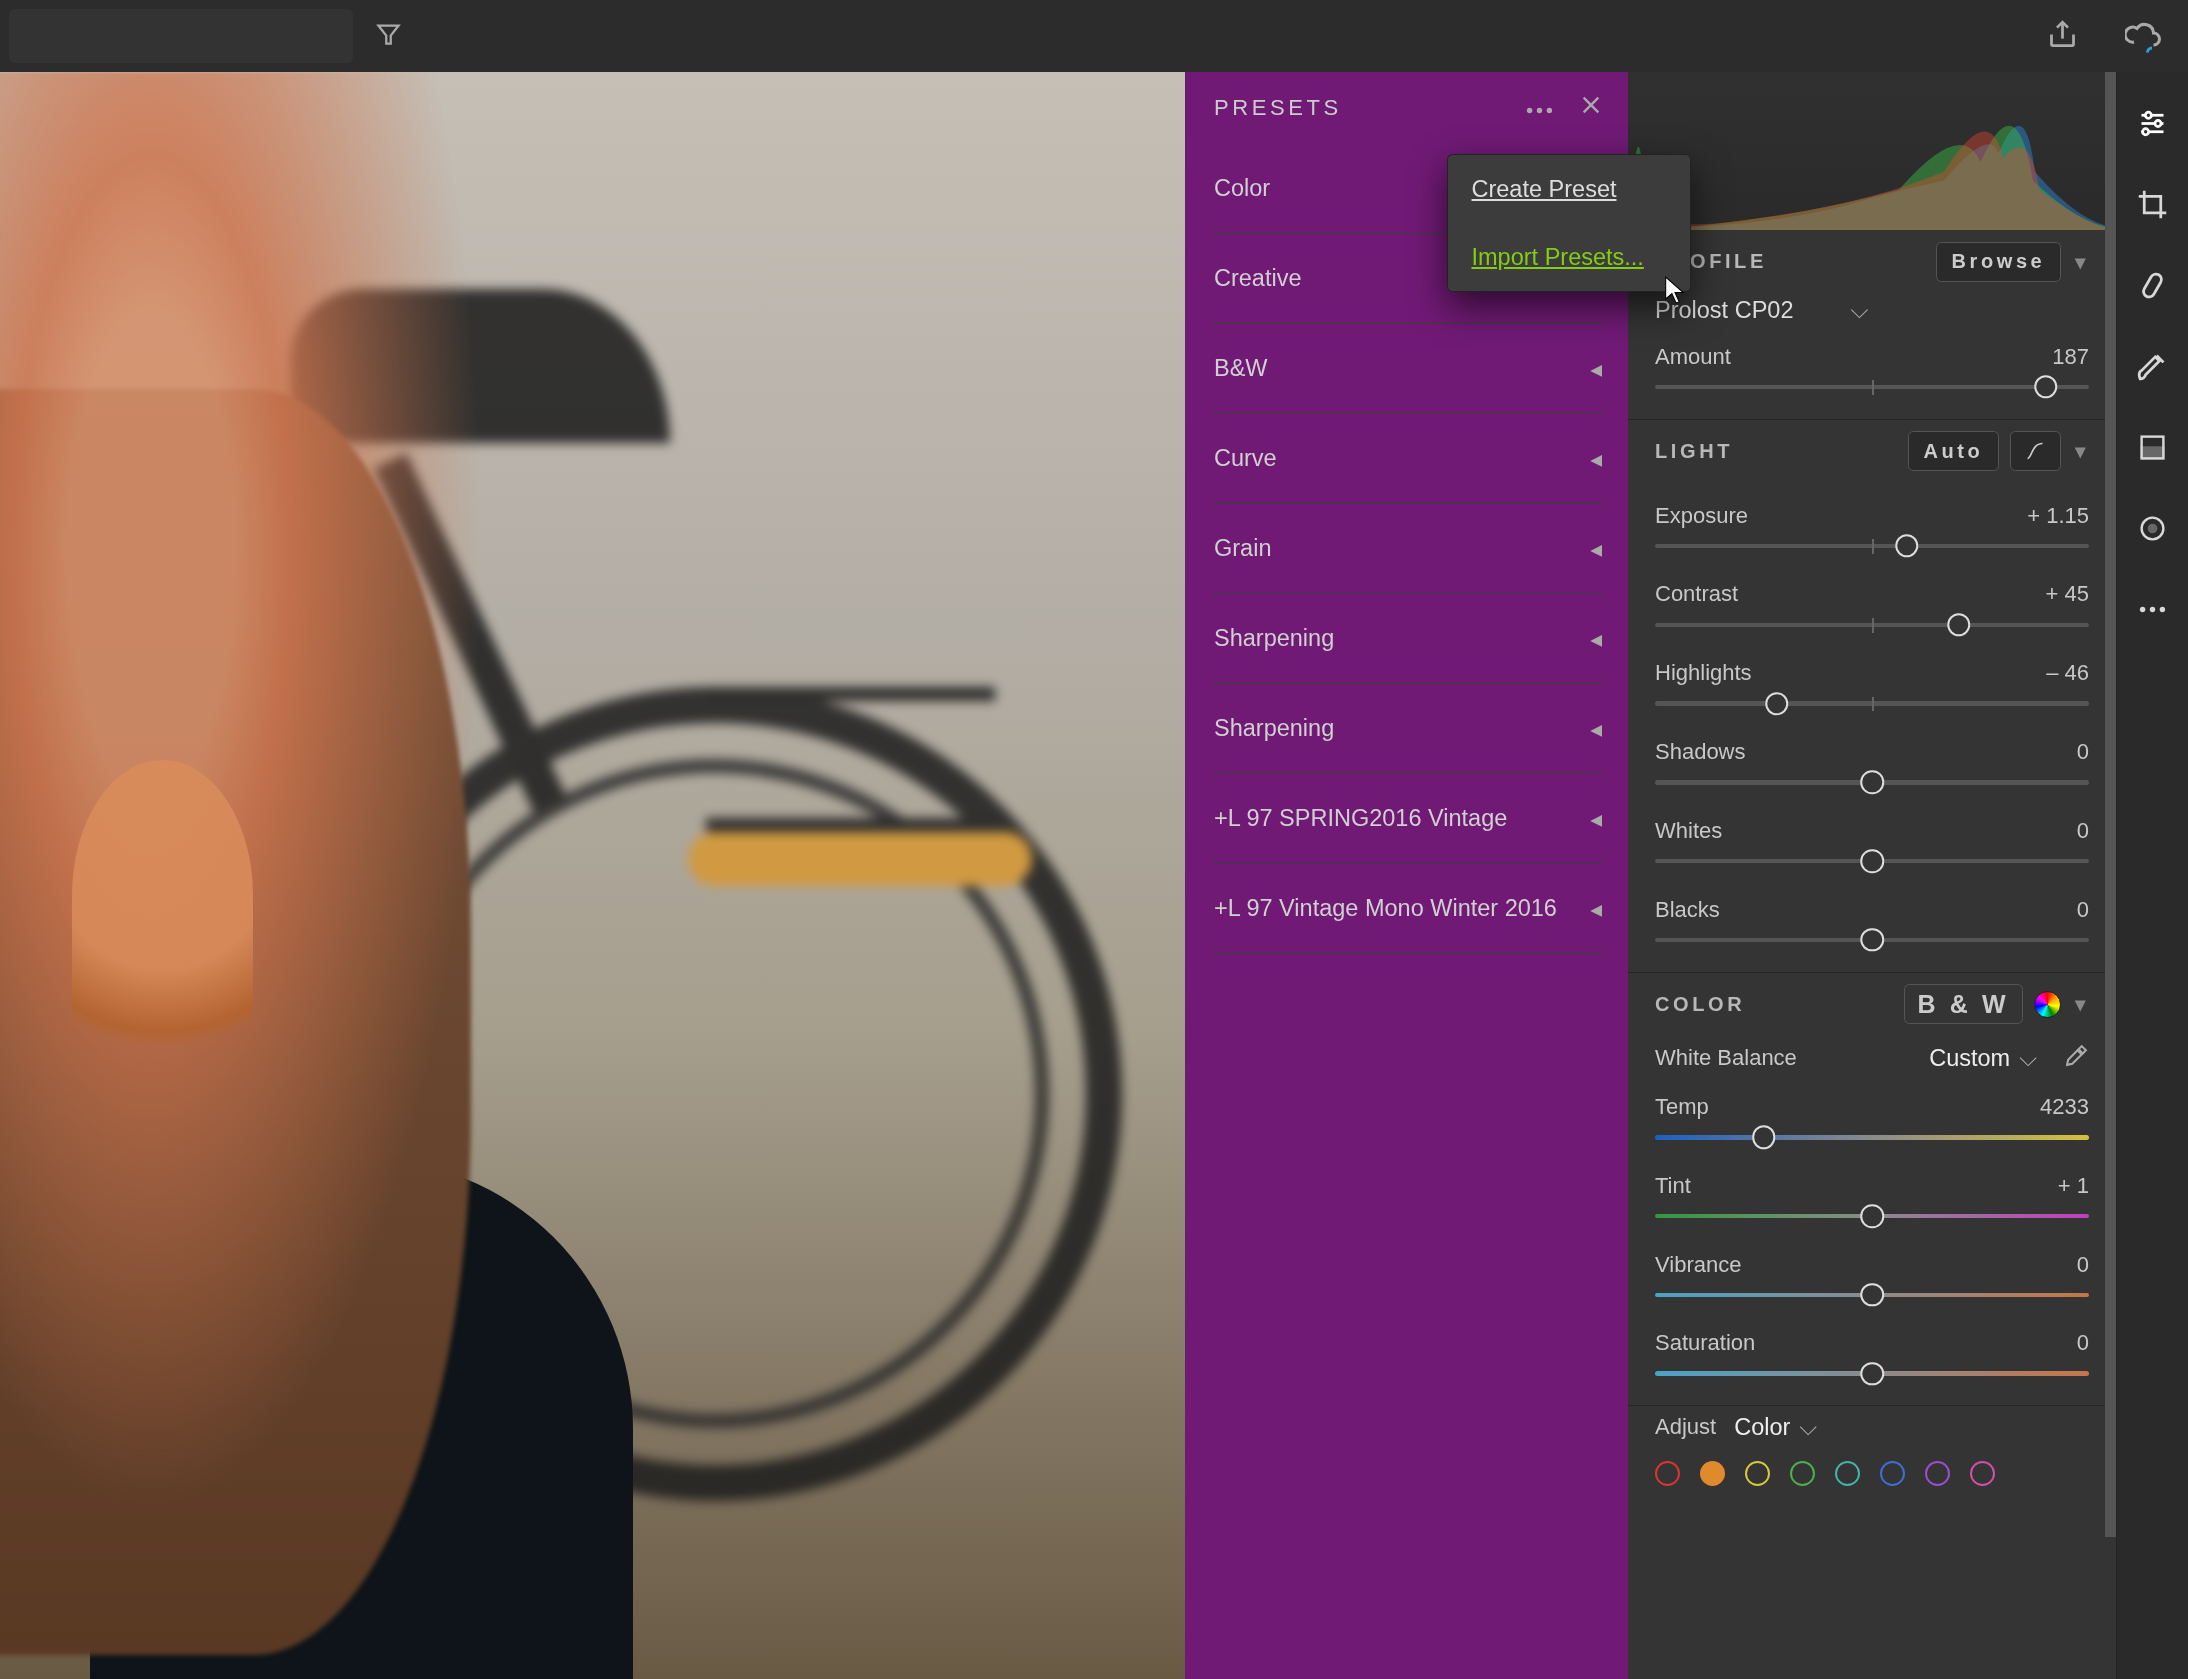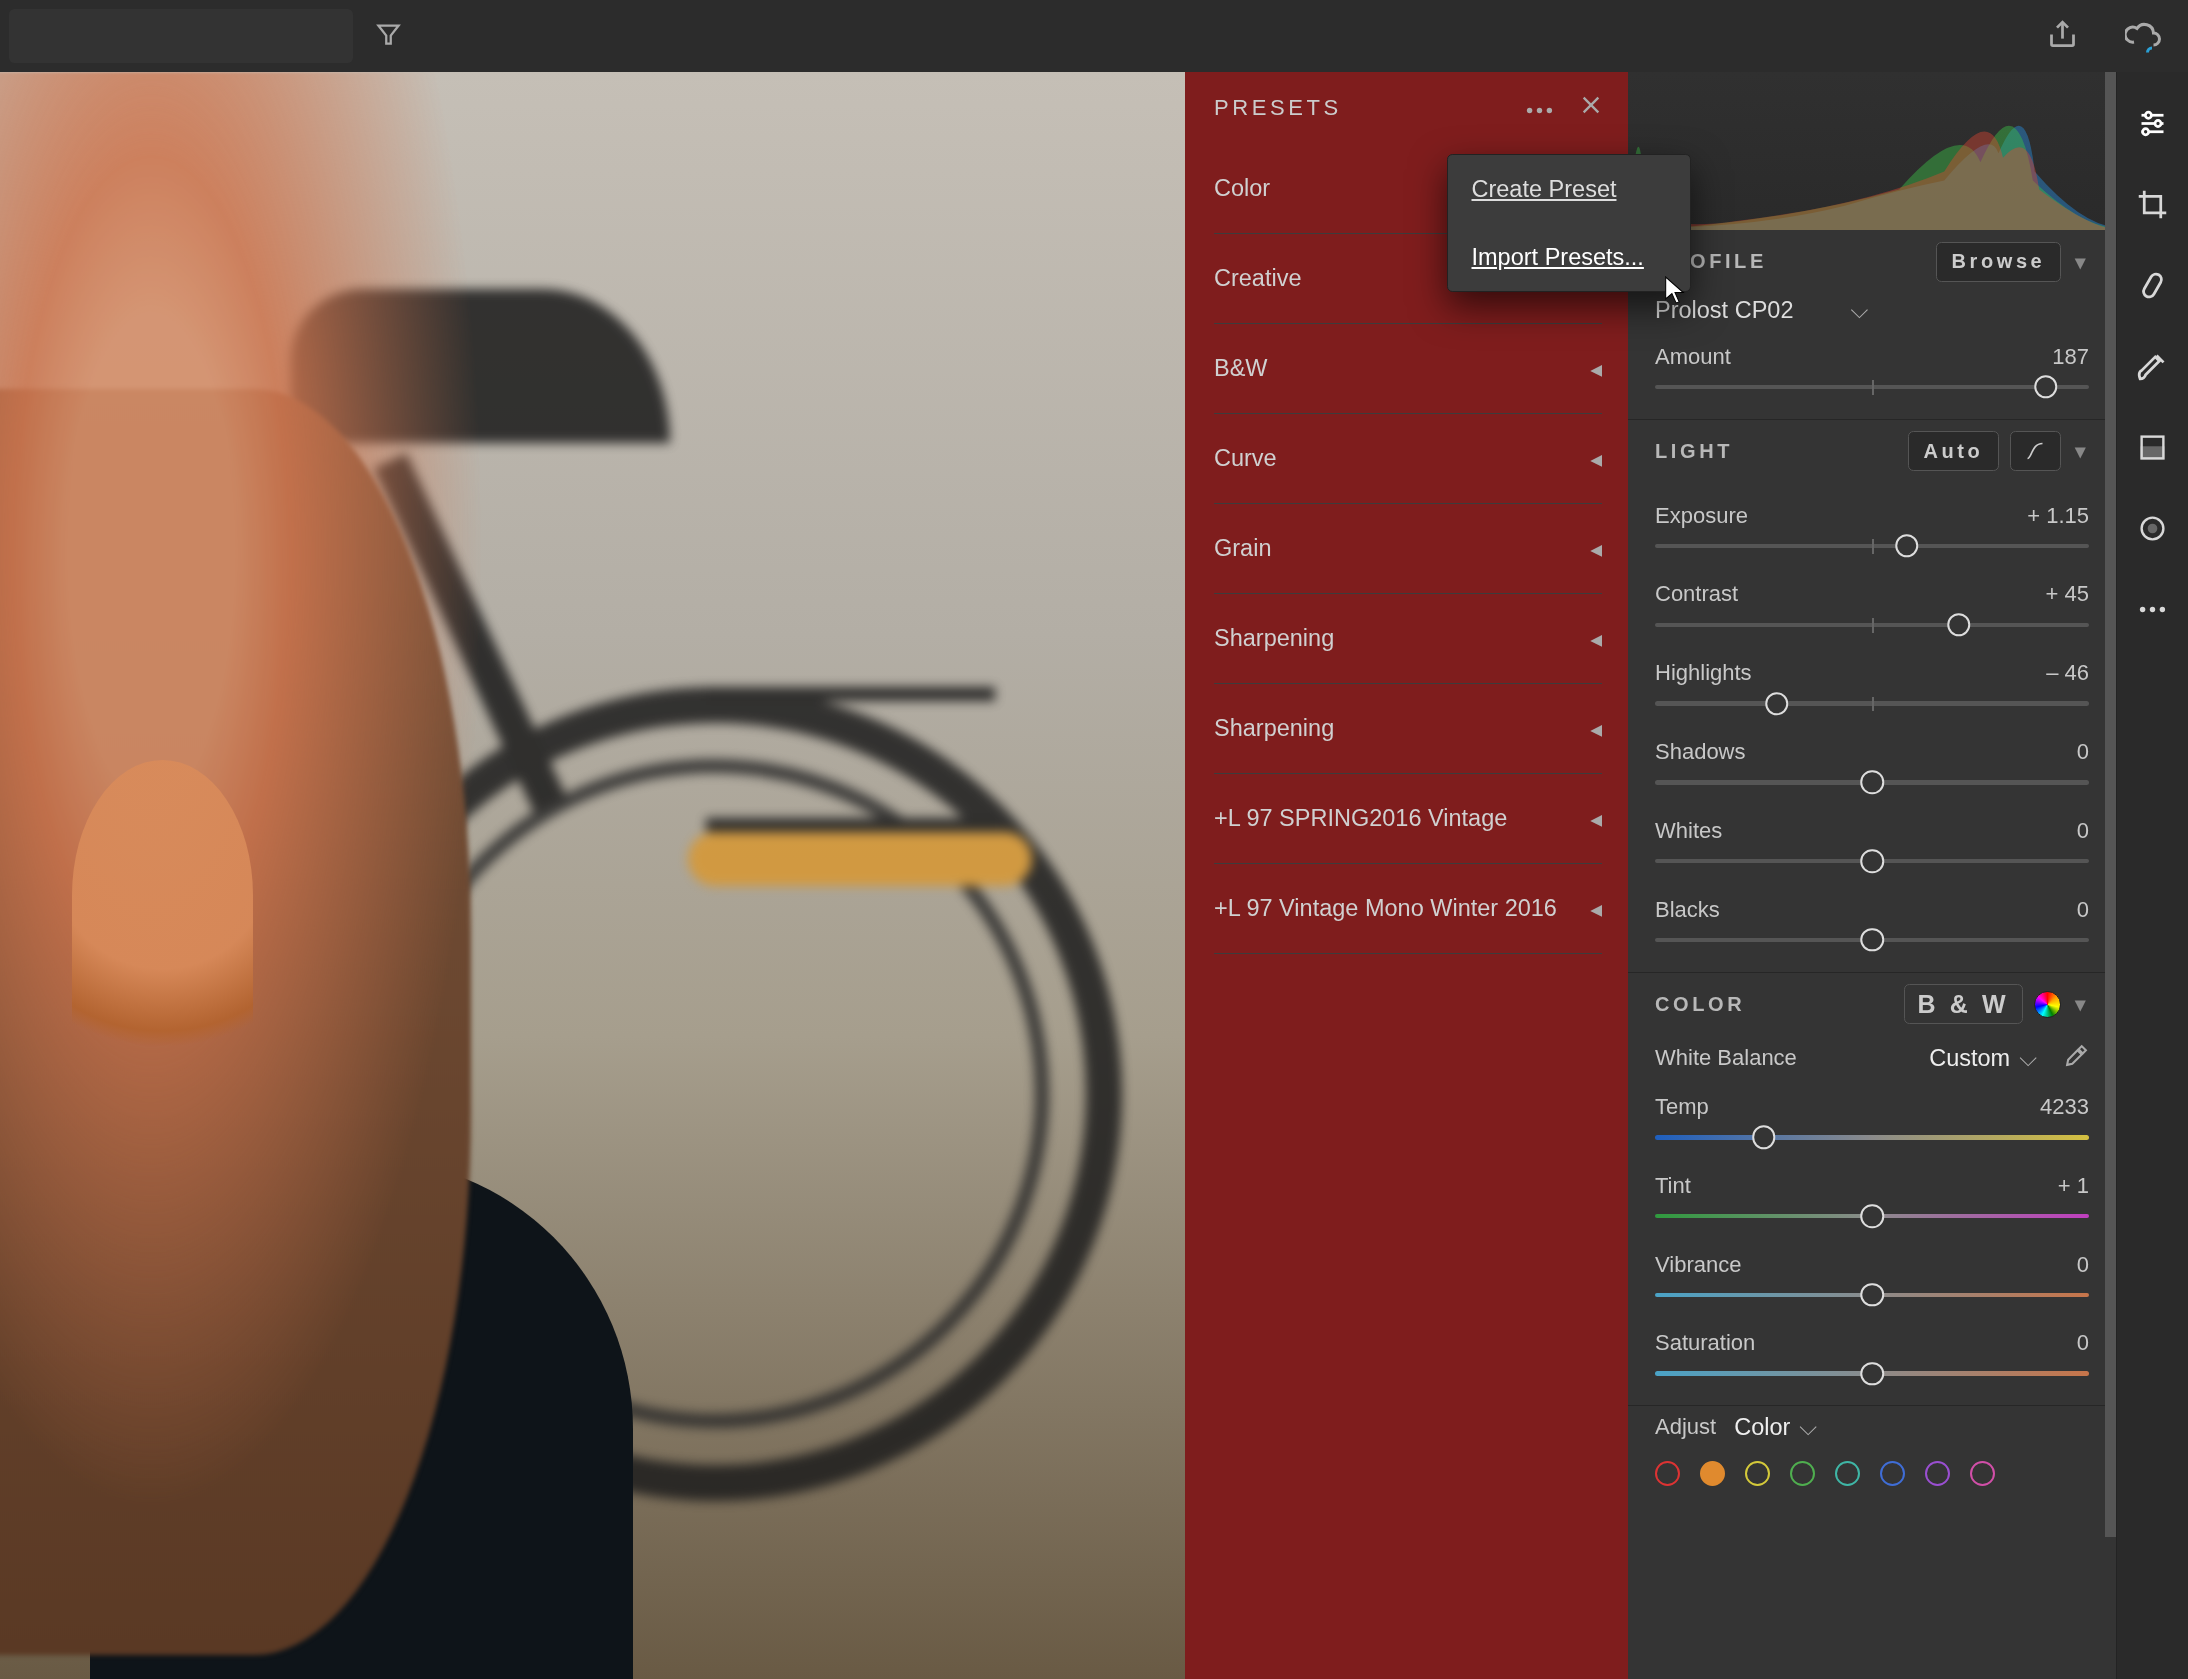--- a/index.html
+++ b/index.html
@@ -20,35 +20,35 @@
 .imgwrap .earring{position:absolute;top:688px;left:72px;width:181px;height:398px;border-radius:109px 109px 54px 54px/163px 163px 54px 54px;background:radial-gradient(circle at 50% 25%,#d98b5a 0 35%,#b3632e 55%,transparent 60%);opacity:.9;}
 .imgwrap .bike { position:absolute; top:217px; left:181px; width:995px; height:814px; filter:blur(5.4px); opacity:.85;}
 .imgwrap .bike .seat{position:absolute;top:0;left:109px;width:380px;height:154px;background:#1a1a1a;border-radius:72px 127px 0 0/72px 154px 0 0;}
 .imgwrap .bike .bar{position:absolute;top:154px;left:271px;width:36px;height:380px;background:#1a1a1a;transform:rotate(-25deg);}
 .imgwrap .bike .rim{position:absolute;top:398px;left:127px;width:814px;height:814px;border:36px solid #1d1d1d;border-radius:50%;}
 .imgwrap .bike .rim2{position:absolute;top:470px;left:199px;width:669px;height:669px;border:14.5px solid #2b2b2b;border-radius:50%;}
 .imgwrap .bike .rack{position:absolute;top:398px;left:525px;width:289px;height:145px;border-top:14.5px solid #1a1a1a;border-bottom:14.5px solid #1a1a1a;}
 .imgwrap .bike .fender{position:absolute;top:543px;left:507px;width:344px;height:54px;background:#d89833;border-radius:27px;}
 
 
-.presets { position:absolute; left:1185px; top:72px; width:447px; height:1607px; background:#7f1d1d; border-right:0.9px solid #191919;}
+.presets { position:absolute; left:1185px; top:72px; width:447px; height:1607px; background:#701a75; border-right:0.9px solid #191919;}
 .presets .header{display:flex;align-items:center;height:72px;padding:0 29px;color:#ccc;letter-spacing:3.6px;font-size:22px;font-weight:500;}
 .presets .header .title{flex:1;}
 .presets .header .more{margin-right:27px;color:#aaa;cursor:pointer;}
 .presets .header .close{color:#aaa;cursor:pointer;}
 .p-list{padding:0 29px;}
 .p-item{display:flex;align-items:center;height:90px;color:#d0d0d0;font-size:23.5px;border-bottom:0.9px solid #3c3c3c;cursor:pointer;}
 .p-item .label{flex:1;}
 .p-item .chev{color:#aaa;}
 
 
 .ctx-menu{position:absolute;left:1447px;top:154px;width:244px;background:#3c3c3c;border:0.9px solid #222;border-radius:5.4px;box-shadow:0 14.5px 36px rgba(0,0,0,.6);z-index:20;}
 .ctx-menu:before{content:'';position:absolute;top:-11px;left:116px;border:11px solid transparent;border-bottom-color:#3c3c3c;}
 .ctx-menu .mi{display:flex;align-items:center;height:68px;padding:0 23.5px;color:#ddd;font-size:23.5px;cursor:pointer;text-decoration:underline;}
-.ctx-menu .mi.hi{color:#ffffff;}
+.ctx-menu .mi.hi{color:#84cc16;}
 .cursor{position:absolute;left:1664px;top:276px;z-index:30;}
 
 
 .edit{position:absolute;left:1628px;top:72px;width:488px;height:1607px;background:#343434;overflow:hidden;}
 .histo{height:158px;position:relative;background:linear-gradient(180deg,#303030,#2a2a2a);}
 .histo svg{position:absolute;inset:0;}
 .sec{padding:0 27px;color:#ddd;}
 .sec+.sec{border-top:0.9px solid #262626;}
 .sec .hdr{display:flex;align-items:center;height:63px;color:#b8b8b8;letter-spacing:3.6px;font-size:20px;font-weight:600;}
 .sec .hdr .title{flex:1;}

